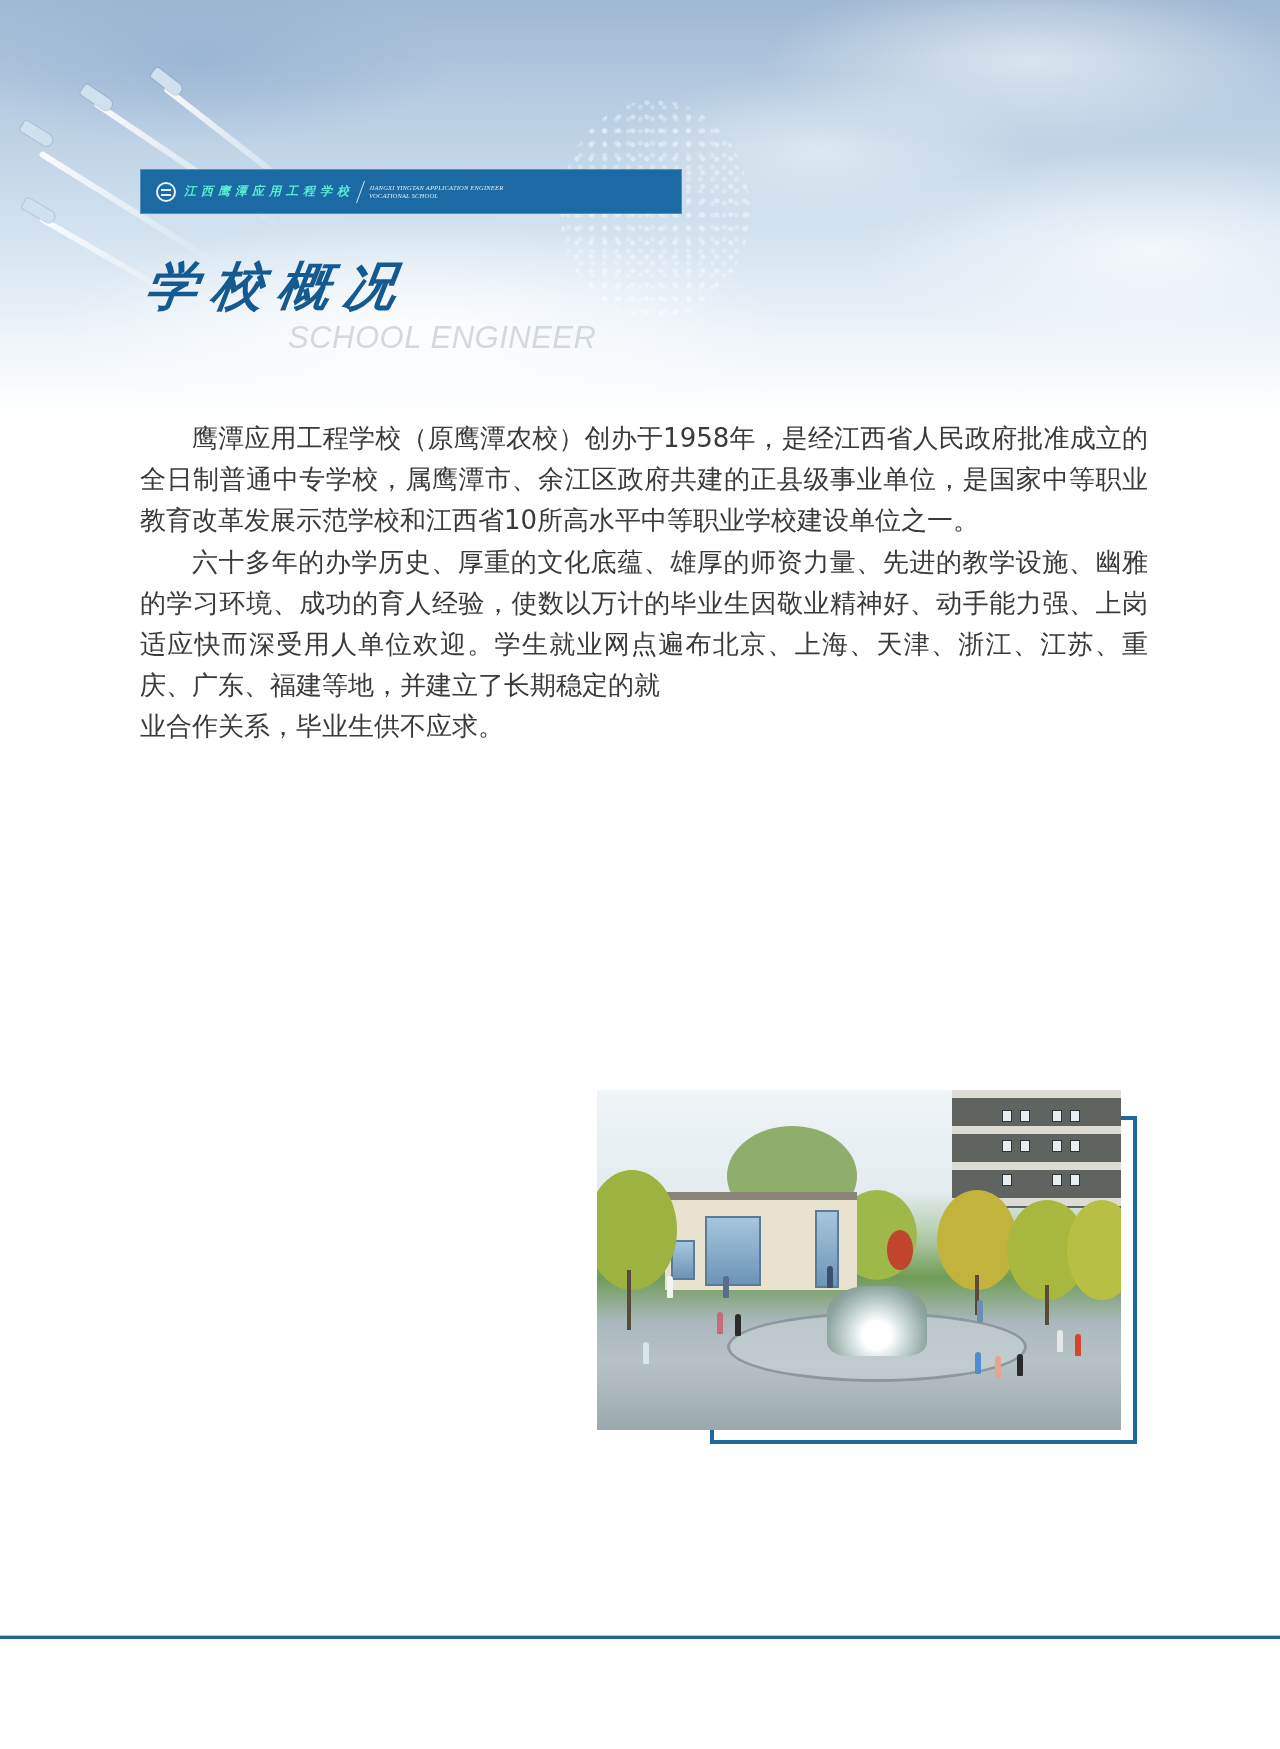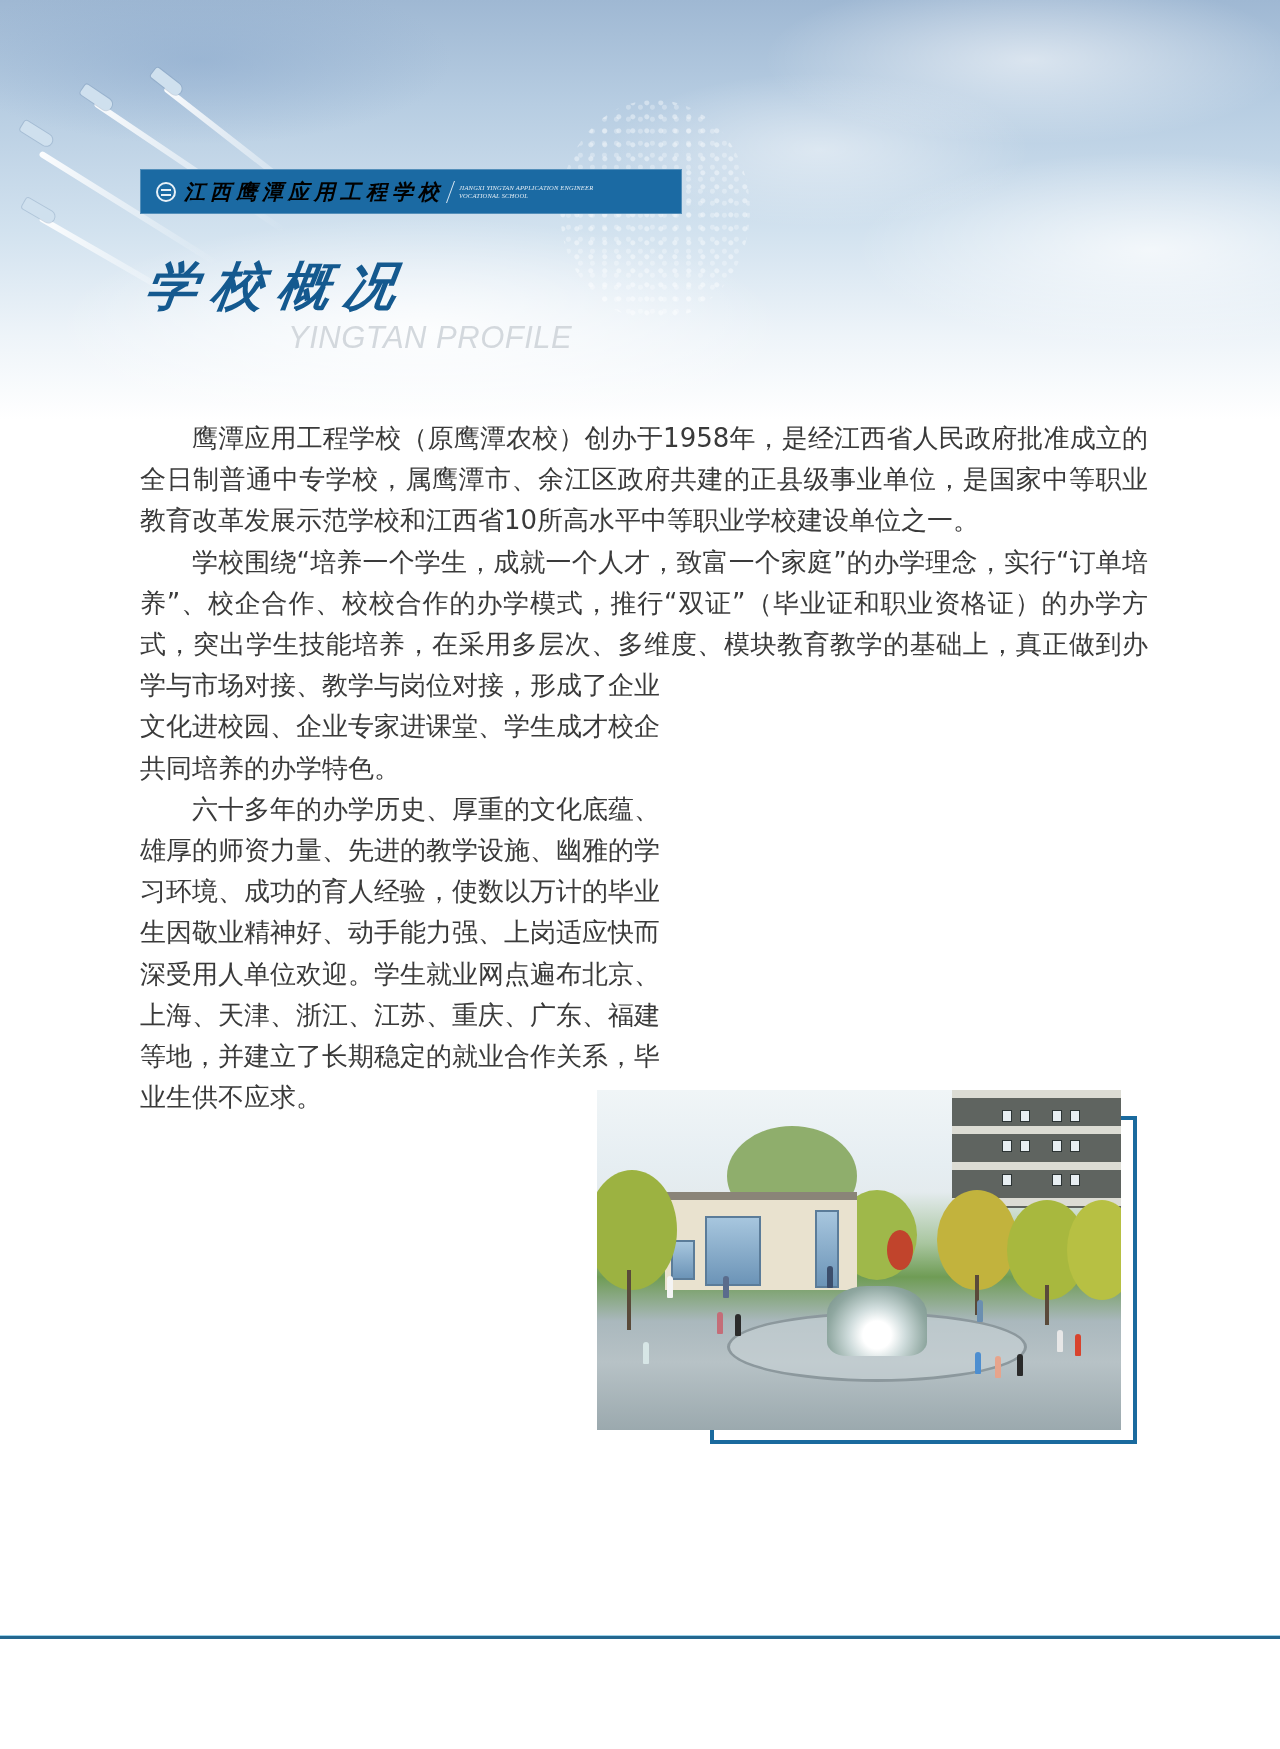--- a/index.html
+++ b/index.html
@@ -47,21 +47,21 @@
       width: 20px; height: 20px; border: 2px solid #e8f1f8; border-radius: 50%;
       position: relative; margin-right: 8px; flex: 0 0 auto;
     }
     .banner .logo::before, .banner .logo::after {
       content: ""; position: absolute; left: 3px; right: 3px; height: 2px; background: #e8f1f8;
     }
     .banner .logo::before { top: 5px; }
     .banner .logo::after { top: 10px; }
     .banner .cn-name {
       font-family: "DejaVu Serif", "Liberation Serif", serif; font-style: italic; font-weight: bold;
-      color: #000000; font-size: 21px; letter-spacing: 5px; white-space: nowrap;
+      color: #5eead4; font-size: 12px; letter-spacing: 5px; white-space: nowrap;
     }
     .banner .slash {
       width: 1px; height: 22px; background: #d7e6f2; transform: skewX(-20deg);
       margin: 0 8px 0 6px;
     }
     .banner .en-name {
       font-family: "Liberation Serif", serif; font-style: italic; color: #e4eef6;
       font-size: 6.5px; line-height: 8px; letter-spacing: 0.2px; text-transform: uppercase;
     }
 
@@ -145,29 +145,26 @@
   <span class="logo"></span>
   <span class="cn-name">江西鹰潭应用工程学校</span>
   <span class="slash"></span>
   <span class="en-name">
     <span>JIANGXI YINGTAN APPLICATION ENGINEER</span><br>
     <span>VOCATIONAL SCHOOL</span>
   </span>
 </div>
 
 <div class="title-cn">学校概况</div>
-<div class="title-en">YINGTAN PROFILE</div>
+<div class="title-en">SCHOOL ENGINEER</div>
 
 <div class="body">
   <p>鹰潭应用工程学校（原鹰潭农校）创办于1958年，是经江西省人民政府批准成立的全日制普通中专学校，属鹰潭市、余江区政府共建的正县级事业单位，是国家中等职业教育改革发展示范学校和江西省10所高水平中等职业学校建设单位之一。</p>
   <div style="float: right; width: 0px; height: 129.359px;"></div>
     <div style="float: right; width: 488px; height: 380px; margin-top: 0px; clear: right;"></div>
-    <p id="para-5">
-    <span>学校围绕“培养一个学生，成就一个人才，致富一个家庭”的办学理念，实行“订单培养”、校企合作、校校合作的办学模式，推行“双证”（毕业证和职业资格证）的办学方式，突出学生技能培养，在采用多层次、多维度、模块教育教学的基础上，真正做到办学与市场对接、教学与岗位对接，形成了企业文化进校园、企业专家进课堂、学生成才校企共同培养的办学特色。</span>
-  </p>
   <p>六十多年的办学历史、厚重的文化底蕴、雄厚的师资力量、先进的教学设施、幽雅的学习环境、成功的育人经验，使数以万计的毕业生因敬业精神好、动手能力强、上岗适应快而深受用人单位欢迎。学生就业网点遍布北京、上海、天津、浙江、江苏、重庆、广东、福建等地，并建立了长期稳定的就业合作关系，毕业生供不应求。</p>
 </div>
 
 <div style="position:absolute;left:597px;top:1090px;width:540px;height:356px;">
   <div class="photo-frame"></div>
   <div class="photo">
 
     <div class="tree" style="left:130px;top:36px;width:130px;height:100px;background:#8fae6c;"></div>
     <div class="tree" style="left:240px;top:100px;width:80px;height:90px;background:#9fb84a;"></div>
     <div class="tree" style="left:290px;top:140px;width:26px;height:40px;background:#c1442c;"></div>

